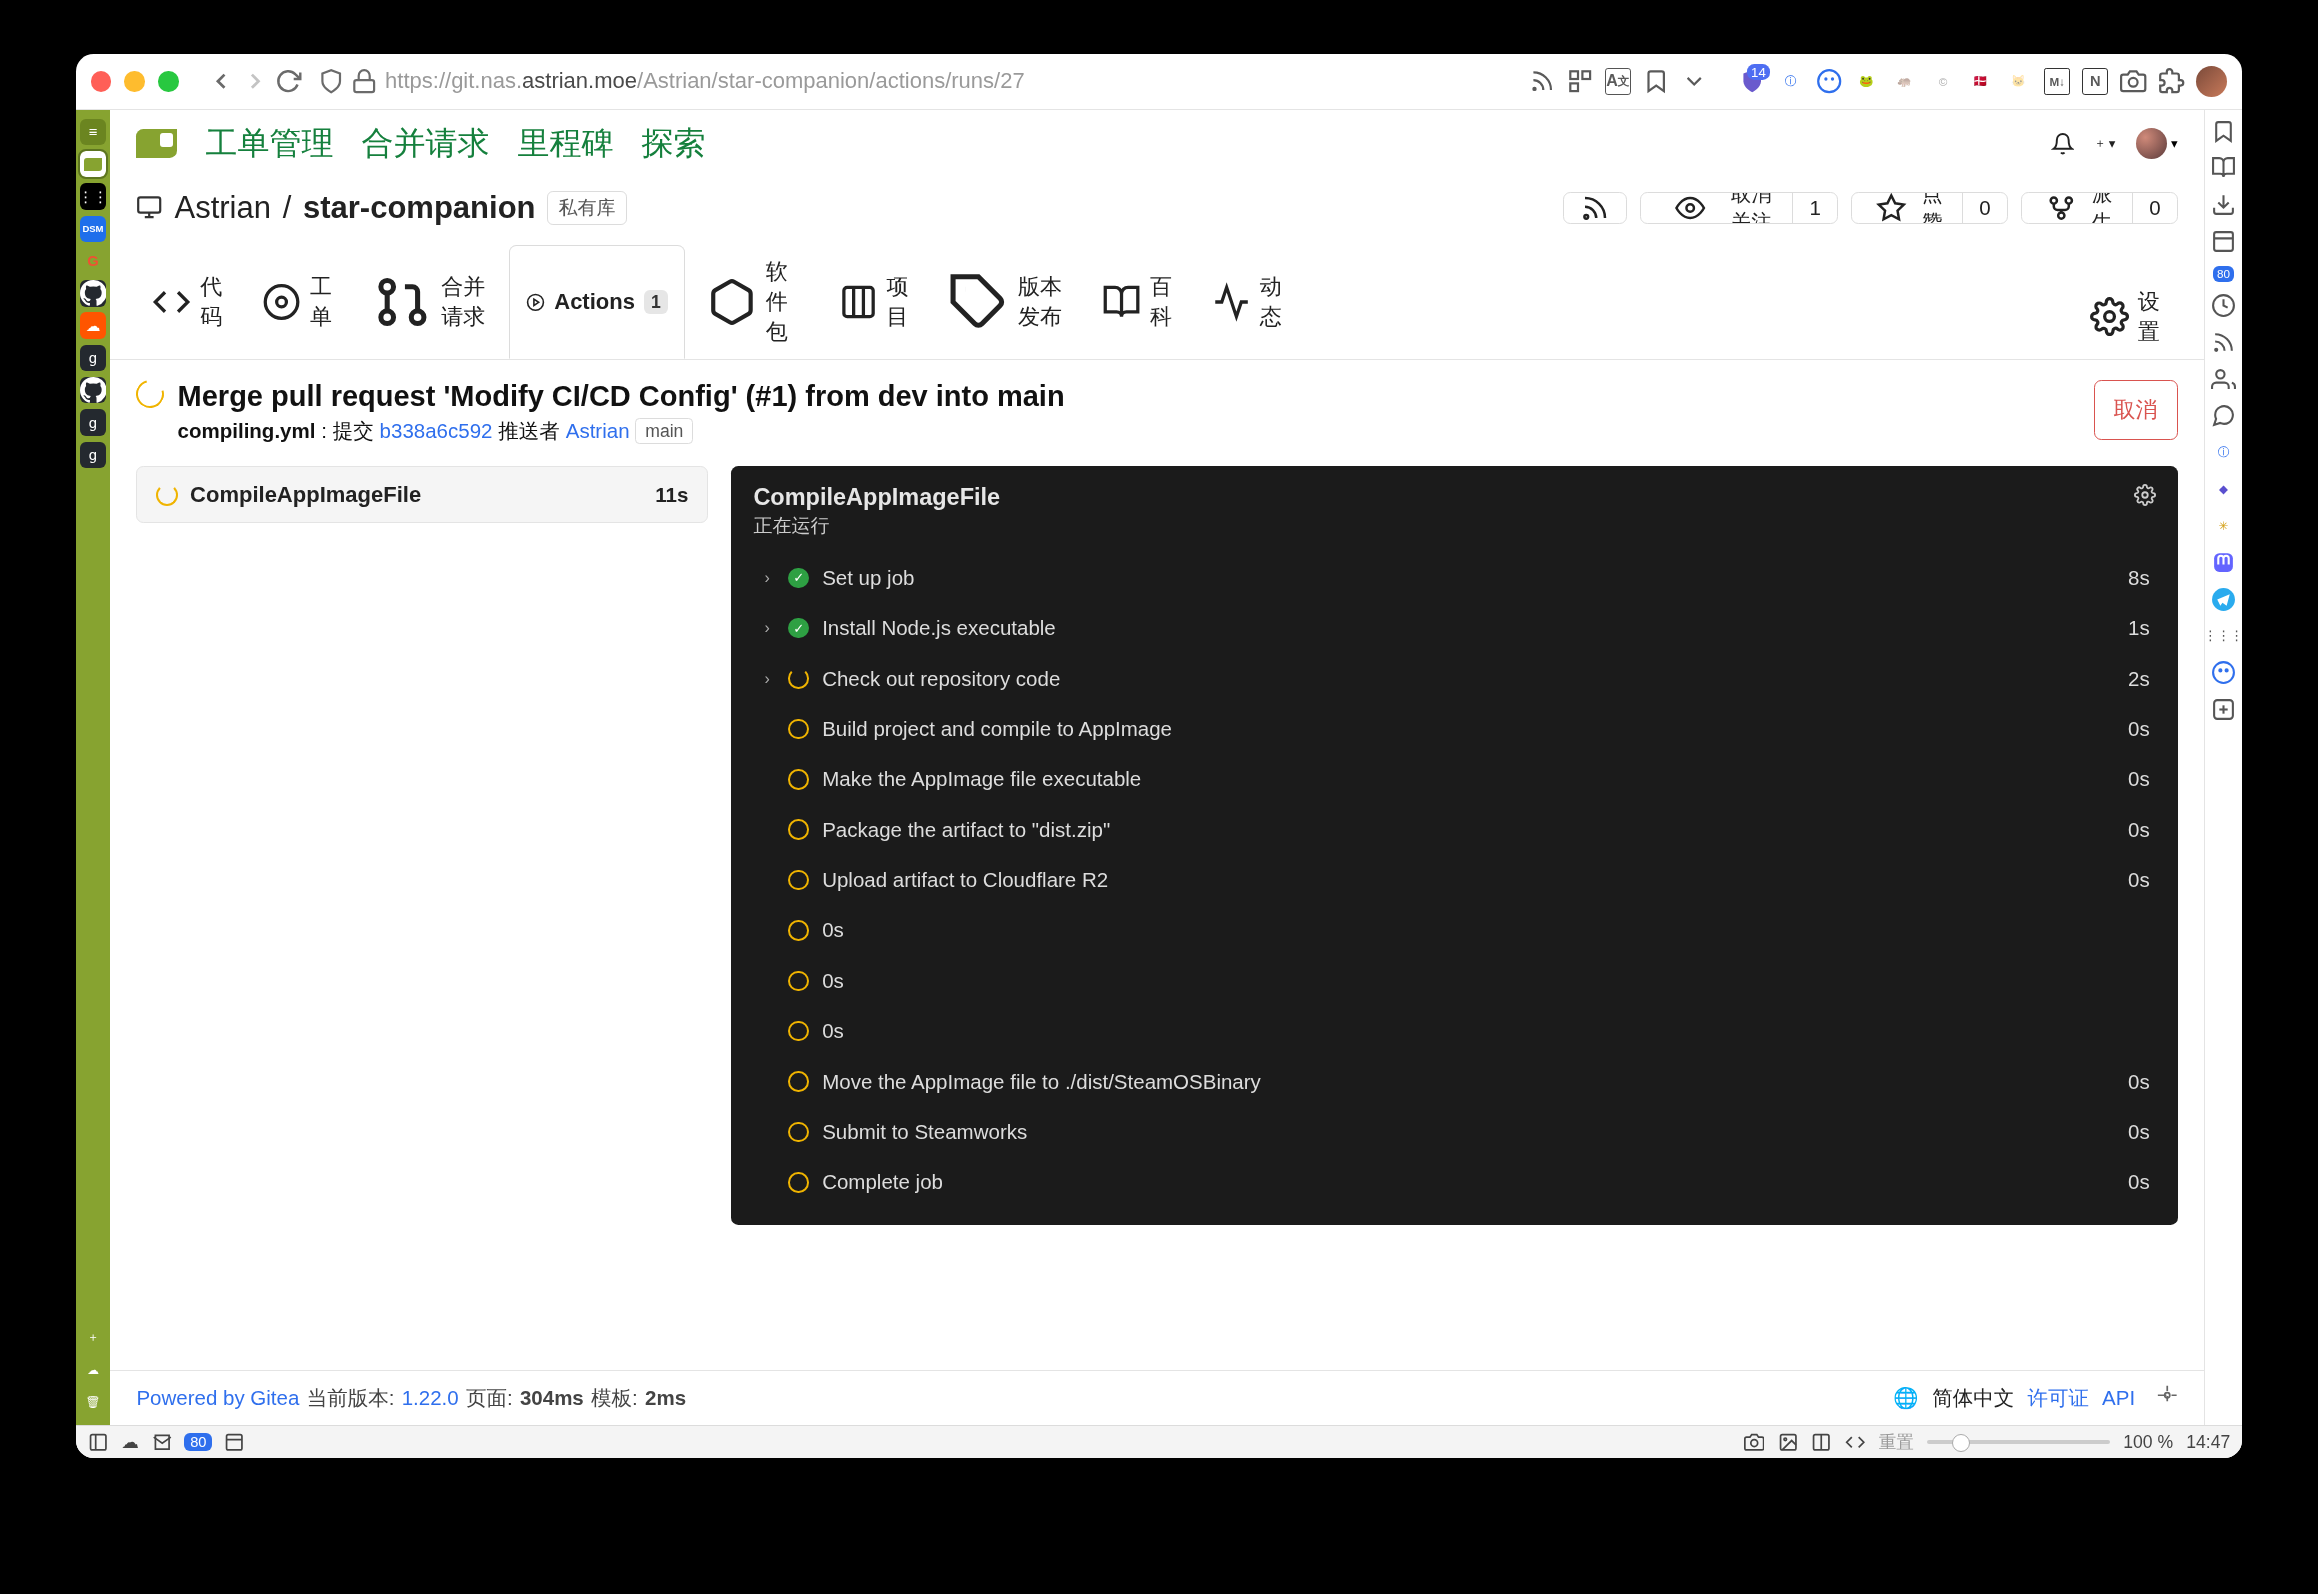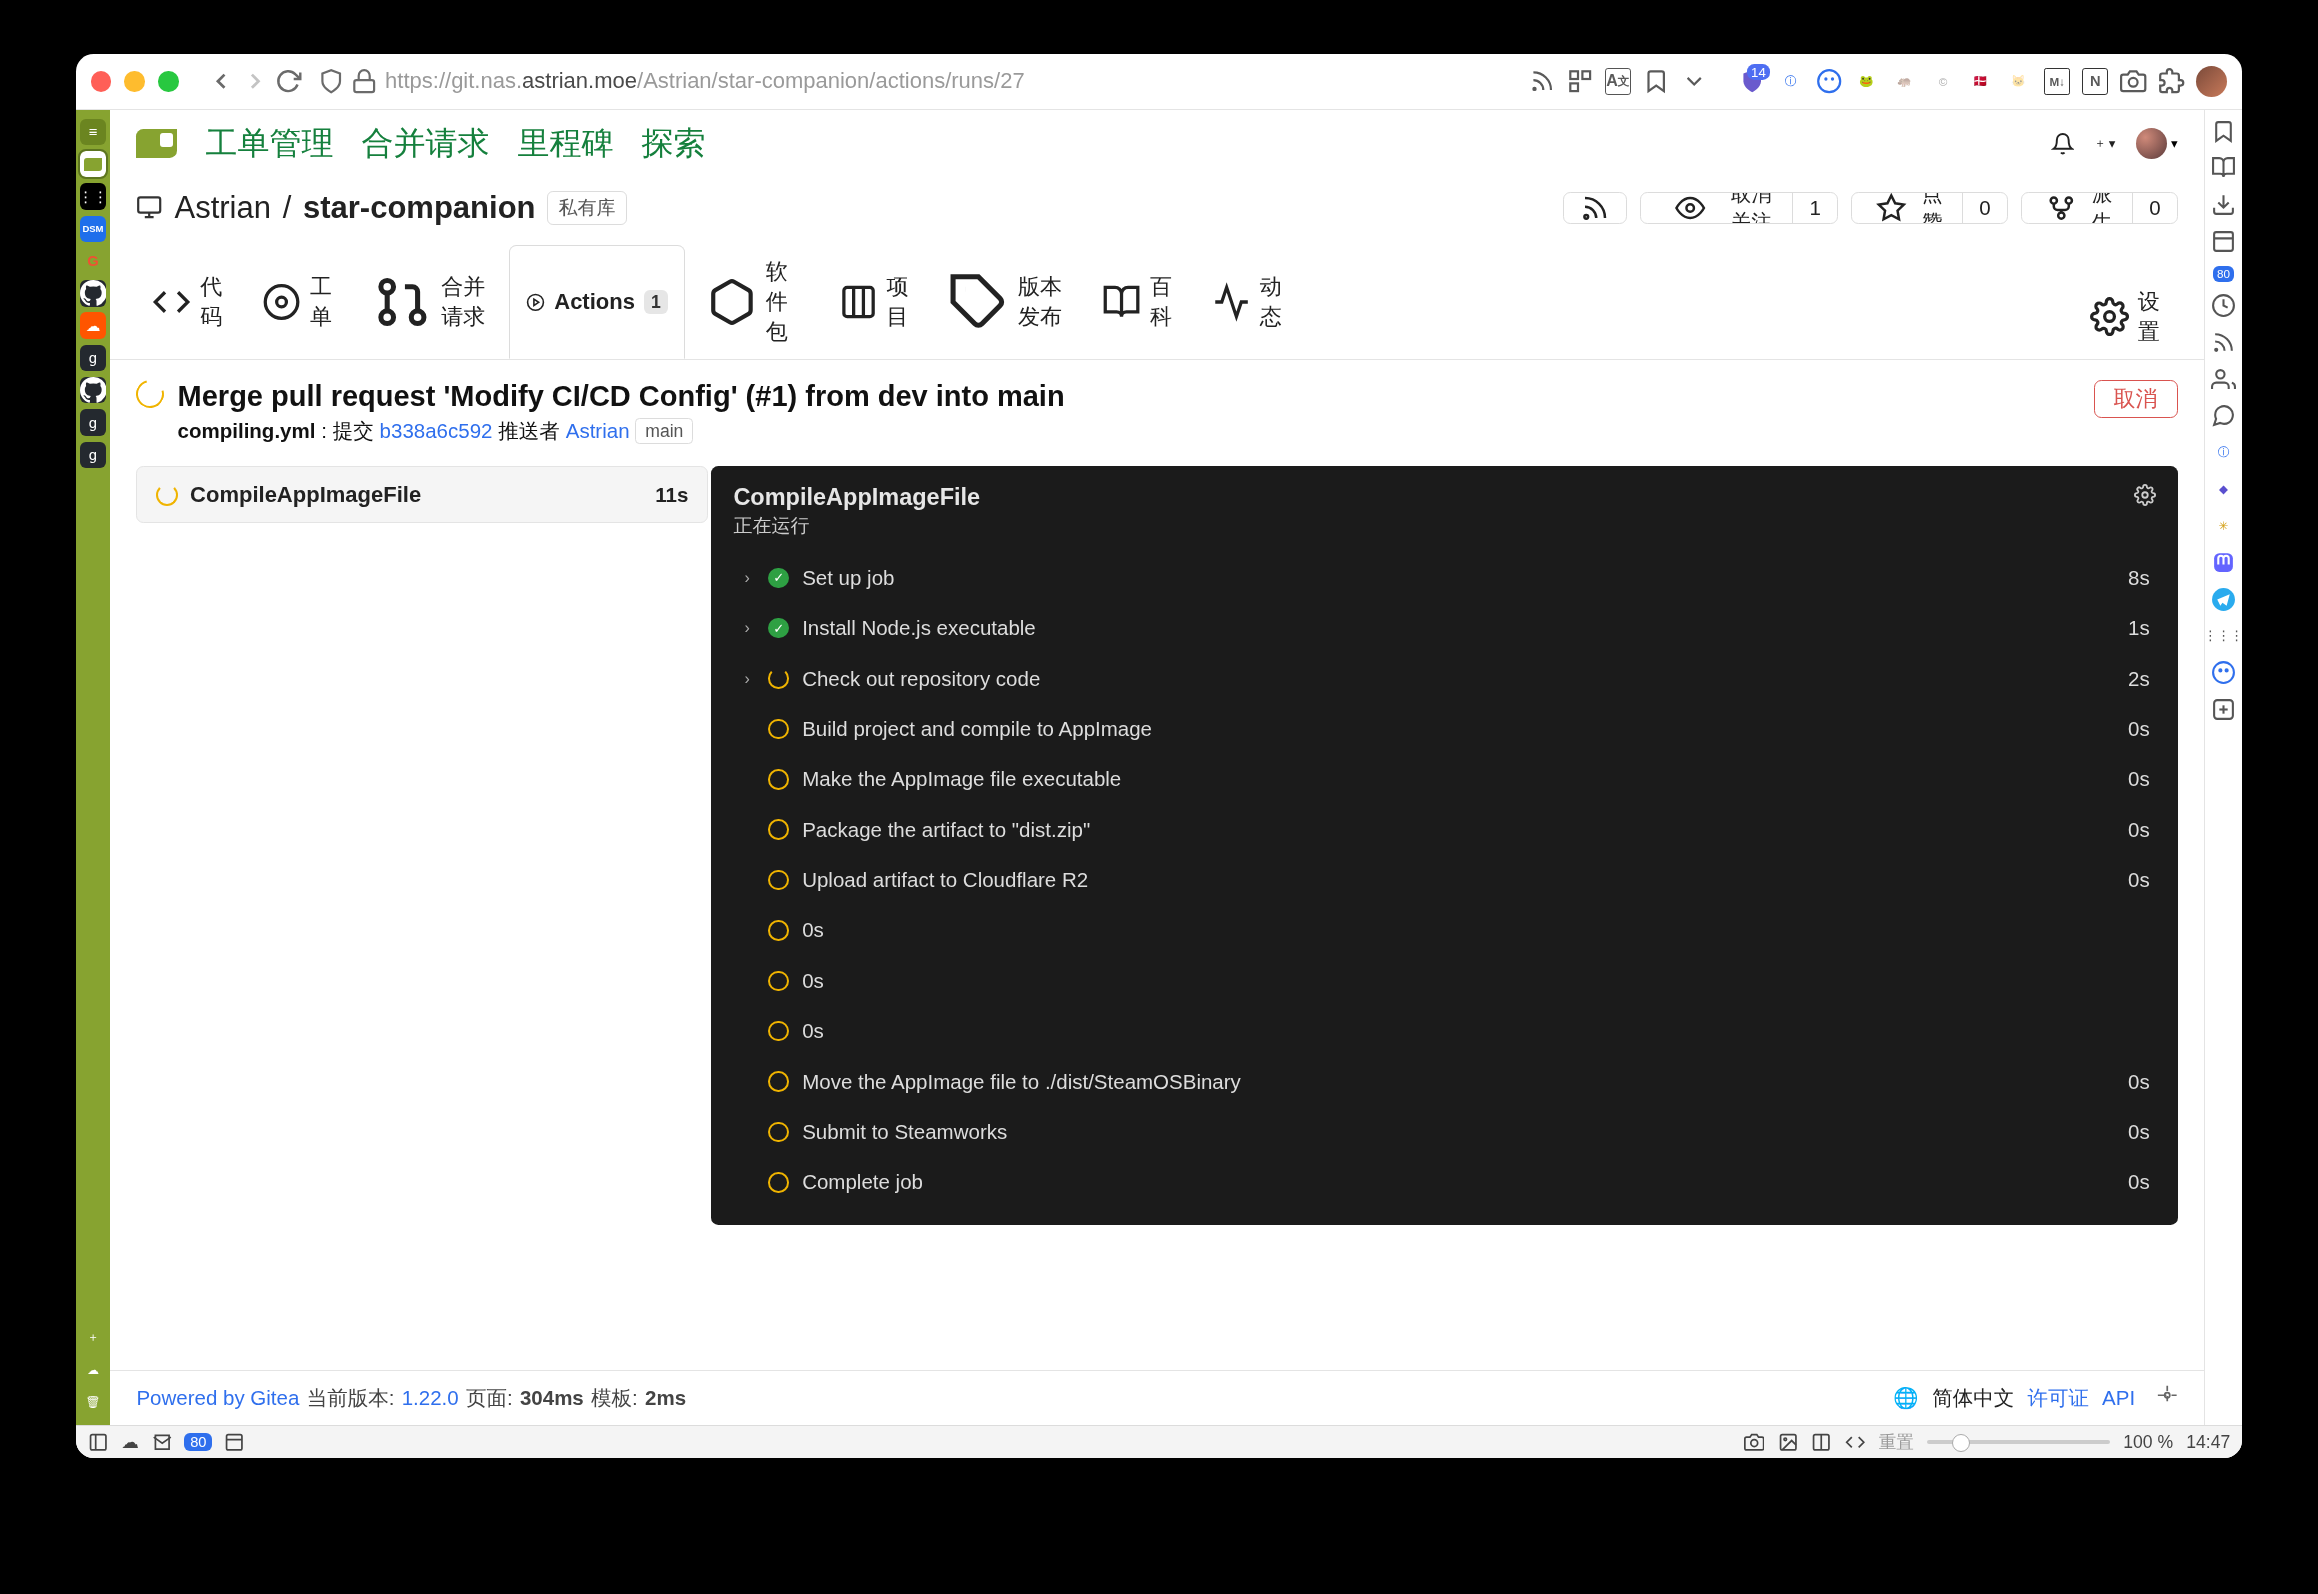--- a/index.html
+++ b/index.html
@@ -63,23 +63,23 @@
 .tab.settings { }
 
 .run-area { padding: 20.5px 26.4px 26.4px 26.4px; flex:1; overflow:auto; }
 .run-header { display:flex; align-items:flex-start; gap:13.2px; }
 .run-icon { width:28px; height:28px; border:2.9px solid #f0b400; border-radius:50%; border-top-color:transparent; transform:rotate(30deg); }
 .run-title { font-size:29px; font-weight:700; color:#111; }
 .run-sub { font-size:20.5px; color:#111; margin-top:4.4px; display:flex; align-items:center; gap:5.9px; }
 .run-sub .lbl { font-weight:700; }
 .run-sub .sha { color:#2f6fed; }
 .run-sub .branch { border:0.7px solid #dcdcdc; border-radius:4.4px; padding:1.5px 8.8px; font-size:17.6px; color:#555; }
-.cancel-btn { margin-left:auto; border:1.5px solid #d9534f; color:#d9534f; border-radius:7.3px; padding:3px 19px; font-size:22px; font-weight:500; }
-
-.run-cols { display:flex; gap:3px; margin-top:20.5px; align-items:flex-start; }
+.cancel-btn { margin-left:auto; border:1.5px solid #d9534f; color:#d9534f; border-radius:7.3px; padding:14px 19px; font-size:22px; font-weight:500; }
+
+.run-cols { display:flex; gap:23px; margin-top:20.5px; align-items:flex-start; }
 .job-card { flex:0 0 572px; background:#f5f5f5; border:0.7px solid #e4e4e4; border-radius:7.3px; padding:14.7px 19px; display:flex; align-items:center; gap:11.7px; }
 .job-spin { width:22px; height:22px; border:2.9px solid #f0b400; border-radius:50%; border-top-color:transparent; }
 .job-name { font-size:22px; font-weight:600; color:#222; flex:1; }
 .job-time { font-size:20.5px; font-weight:600; color:#222; }
 
 .steps-panel { flex:1; background:#1b1b1b; border-radius:7.3px; padding: 17.6px 22px 17.6px 22px; color:#e6e6e6; }
 .sp-head { display:flex; align-items:flex-start; }
 .sp-title { font-size:23.5px; font-weight:700; }
 .sp-sub { font-size:19px; color:#ccc; margin-top:2.9px; }
 .sp-gear { margin-left:auto; color:#ccc; }

